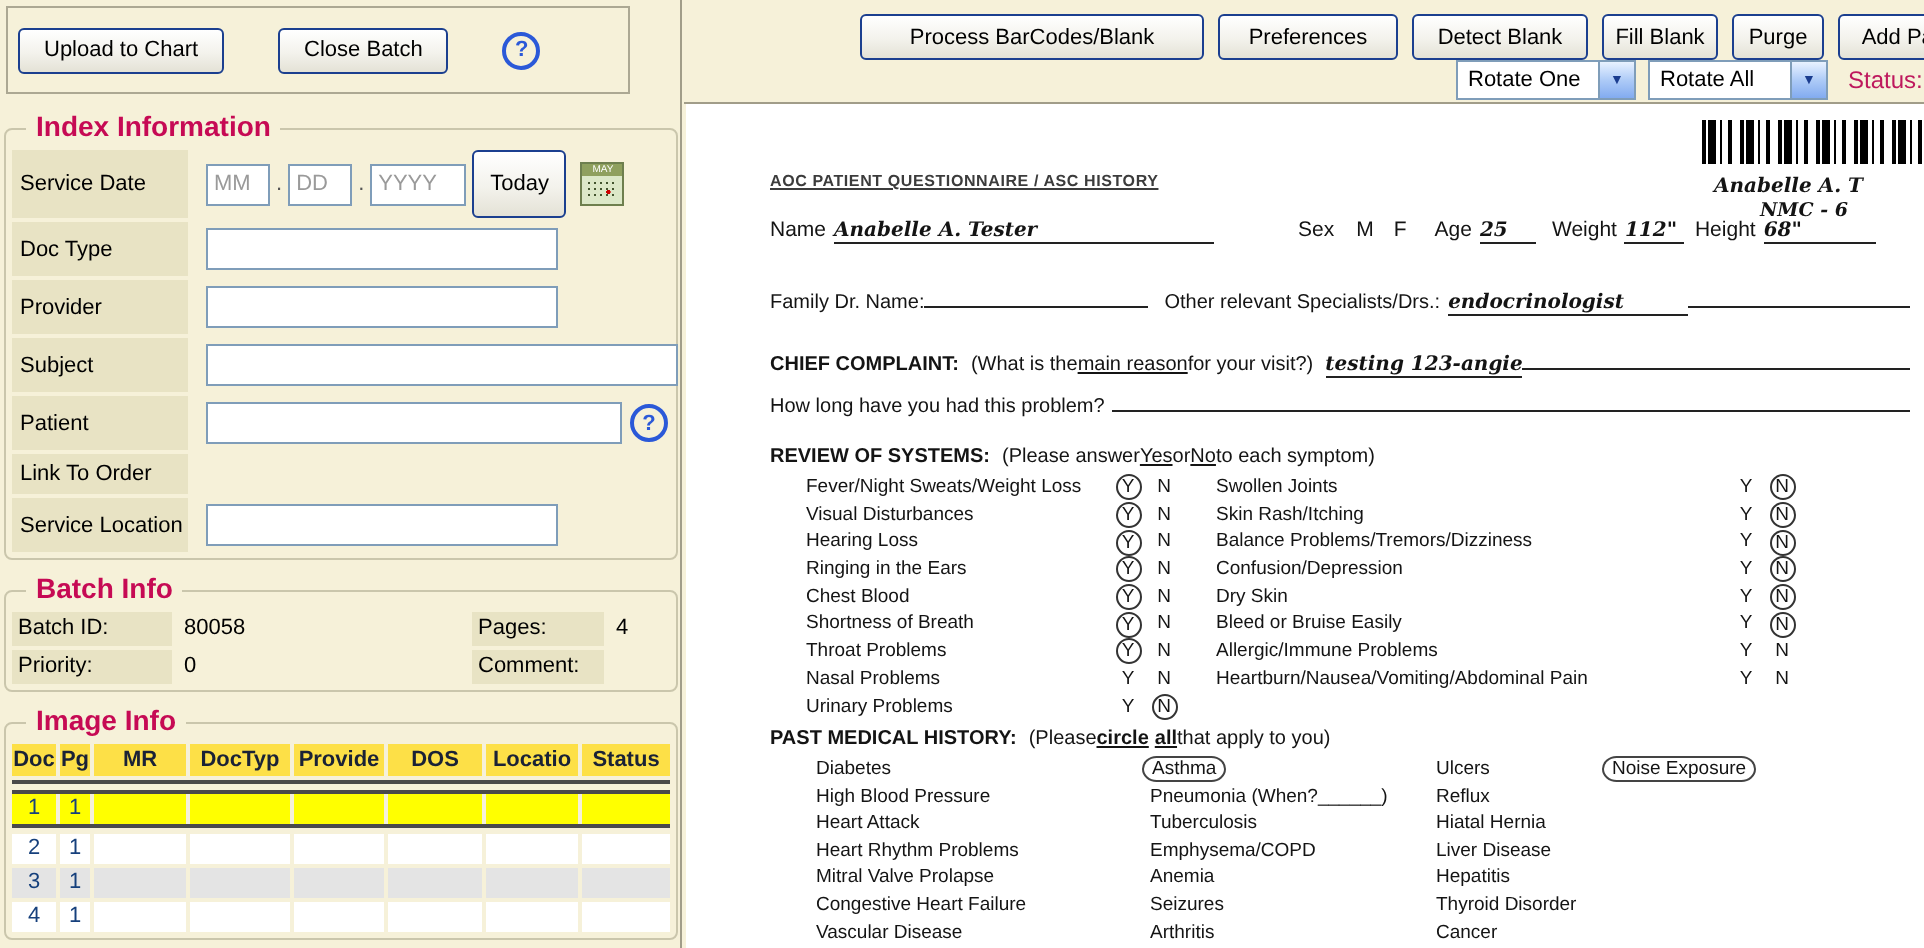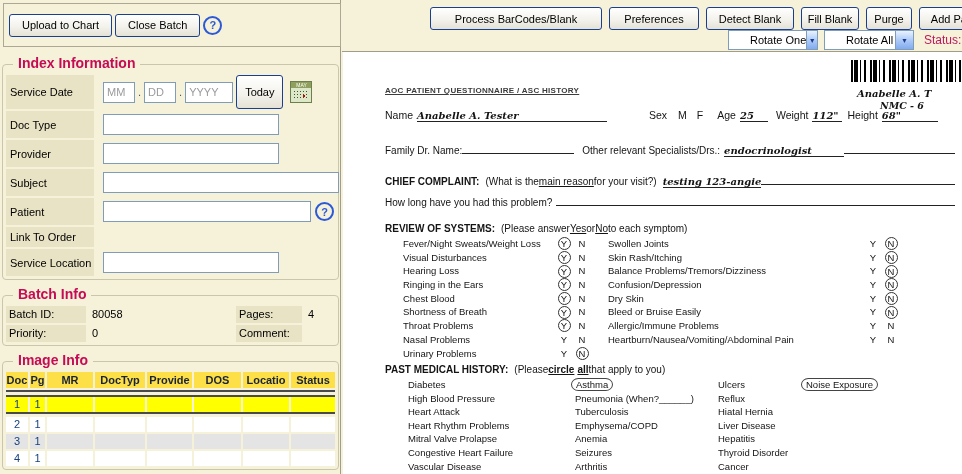--- a/index.html
+++ b/index.html
@@ -2,22 +2,22 @@
 <html><head>
 <meta charset="utf-8">
 <style>
   html,body{margin:0;padding:0;}
   #app{position:relative;width:962px;height:474px;overflow:hidden;background:#F6F1D9;
        font-family:"Liberation Sans",sans-serif;font-size:11px;color:#000;}
 
   
   .left-panel{position:absolute;left:0;top:0;width:341px;height:474px;background:#F6F1D9;
               border-right:1px solid #a19d89;box-sizing:border-box;}
-  .top-actions{position:absolute;left:3px;top:3px;width:338px;height:44px;border:1px solid #aca893;
-               display:flex;align-items:center;gap:3px;padding-left:5px;box-sizing:border-box;}
+  .top-actions{position:absolute;left:3px;top:3px;width:312px;height:44px;border:1px solid #aca893;
+               display:flex;align-items:center;gap:27px;padding-left:5px;box-sizing:border-box;}
   .xp-btn{font-family:"Liberation Sans",sans-serif;font-size:11px;color:#000;
           background:linear-gradient(#ffffff,#f3f2ec 55%,#e4e2d6);
           border:1px solid #1b3f8f;border-radius:3px;height:23px;padding:0 12px;
           display:inline-flex;align-items:center;justify-content:center;white-space:nowrap;box-sizing:border-box;}
   .xp-btn.small{height:34px;padding:0 8px;}
   .help-icon{width:15px;height:15px;border-radius:50%;border:2px solid #2b59d8;color:#2b59d8;
              font-weight:bold;font-size:11px;display:inline-flex;align-items:center;justify-content:center;
              background:transparent;flex:0 0 auto;}
 
   .panel-fs{border:1px solid #cac6ac;border-radius:4px;position:relative;margin:15px 2px 0 2px;
@@ -56,21 +56,21 @@
   .ii-row.selected{border-top:2px solid #4a4a4a;border-bottom:2px solid #4a4a4a;margin-top:3px;margin-bottom:3px;}
   .ii-row.selected .cell{background:#FFFF00;}
 
   
   .top-toolbar{position:absolute;left:342px;top:0;width:620px;height:52px;background:#F6F1D9;
                border-bottom:1px solid #a19d89;box-sizing:border-box;}
   .tb-row1{position:absolute;left:88px;top:7px;display:flex;gap:7px;}
   .tb-row2{position:absolute;left:386px;top:30px;display:flex;align-items:center;gap:6px;}
   .xp-select{width:90px;height:20px;border:1px solid #7F9DB9;background:#fff;display:flex;align-items:center;
              justify-content:space-between;box-sizing:border-box;cursor:pointer;}
-  .xp-select .sel-text{padding-left:21px;white-space:nowrap;}
+  .xp-select .sel-text{padding-left:5px;white-space:nowrap;}
   .sel-arrow{width:17px;height:18px;background:linear-gradient(#E9F2FF,#AECBF7 50%,#82ABF0);
              border-left:1px solid #7F9DB9;display:flex;align-items:center;justify-content:center;
              color:#1A3C8F;font-size:7px;}
   .status-label{font-size:12px;color:#be185d;margin-left:4px;}
 
   
   .doc-area{position:absolute;left:343px;top:52px;width:619px;height:422px;background:#fff;overflow:hidden;
             font-family:"Liberation Sans",sans-serif;color:#141414;}
   .doc-area *{white-space:nowrap;}
   .barcode{position:absolute;left:508px;top:8px;width:114px;height:22px;background:

